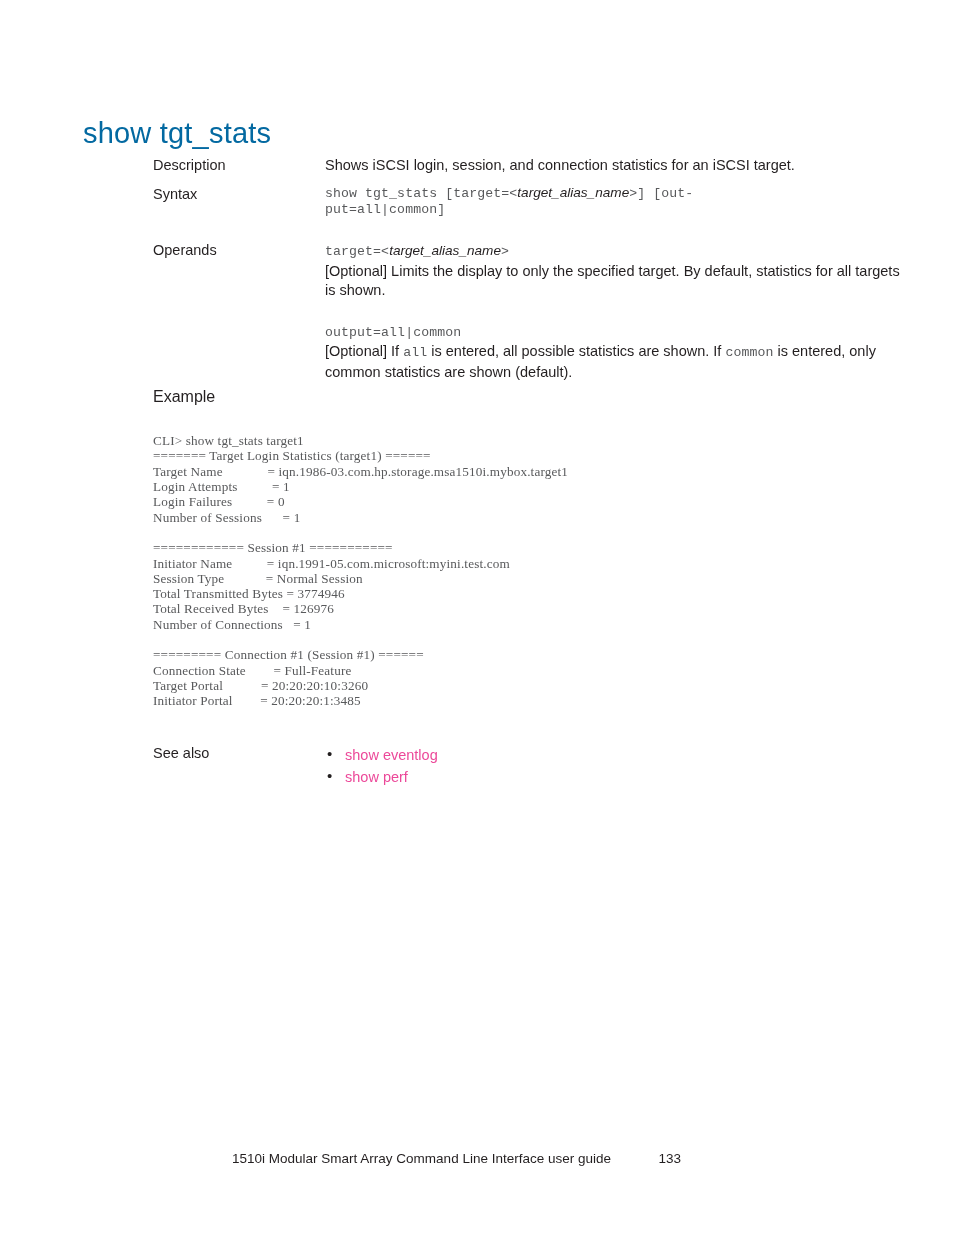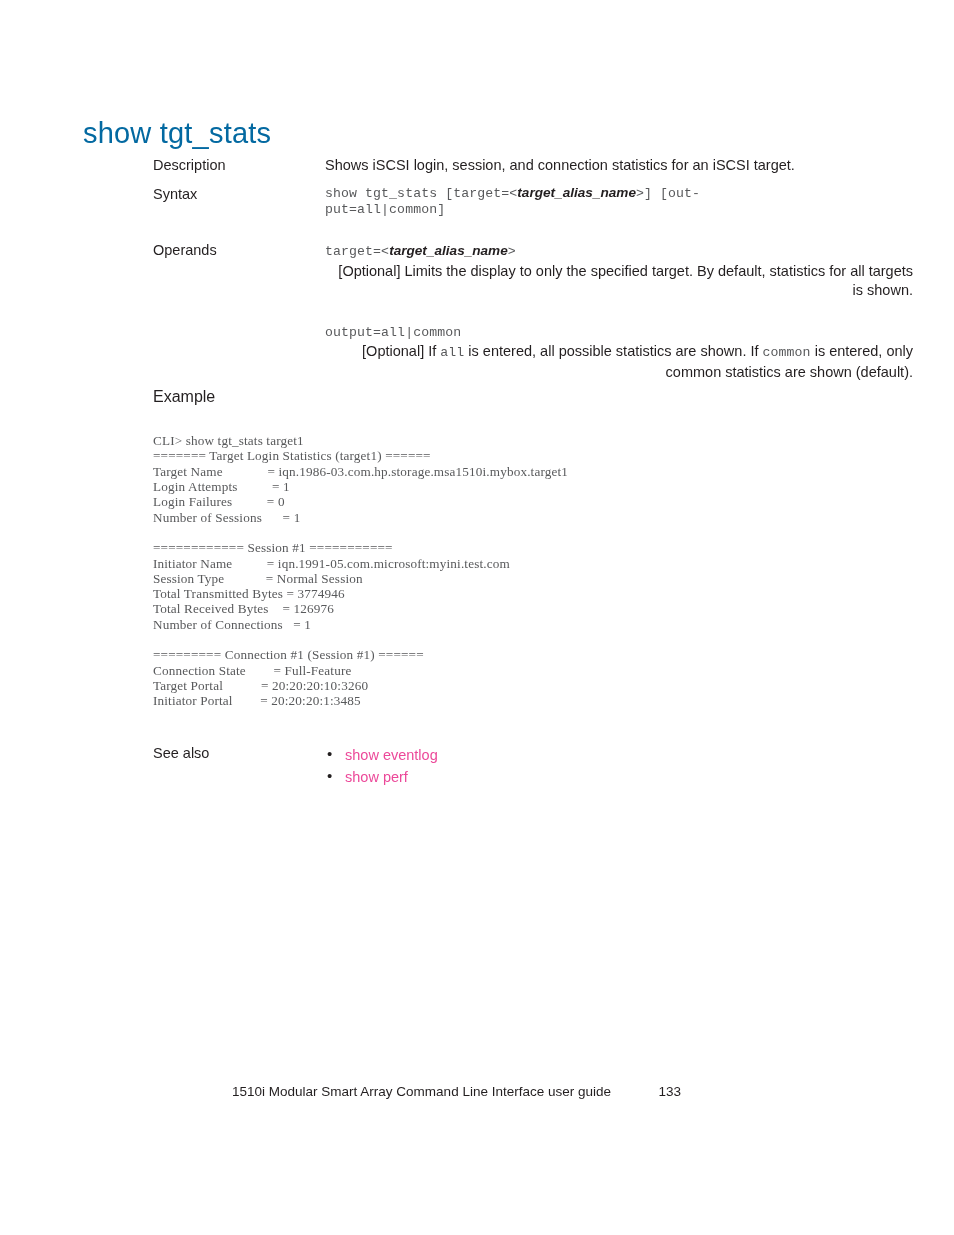--- a/index.html
+++ b/index.html
@@ -69,30 +69,29 @@
     font-family: "Liberation Mono", "DejaVu Sans Mono", monospace;
     font-size: 13.2px;
     color: #58595b;
     line-height: 16px;
     white-space: pre-wrap;
     letter-spacing: 0.1px;
   }
   .var-italic {
     font-family: "Liberation Sans", sans-serif;
     font-style: italic;
-    font-weight: bold;
+    font-weight: normal;
     font-size: 13.6px;
     color: #231f20;
     letter-spacing: 0;
   }
   .txt {
     font-family: "Liberation Sans", sans-serif;
     font-size: 14.5px;
     color: #231f20;
-    text-align: right;
   }
 
   .operand-block { margin-bottom: 0; }
   .operand-gap { height: 22px; }
 
   .opline { line-height: 19.5px; }
 
   
   .example-label {
     position: absolute;
@@ -137,21 +136,21 @@
   .seealso-link {
     color: #ec4899;
     text-decoration: none;
     cursor: pointer;
   }
 
   
   .footer {
     position: absolute;
     left: 0;
-    top: 1084px;
+    top: 1151px;
     width: 764px;
     height: 20px;
   }
   .footer-text {
     position: absolute;
     right: 153px;
     top: 0;
     font-size: 13.5px;
     color: #231f20;
     white-space: nowrap;

